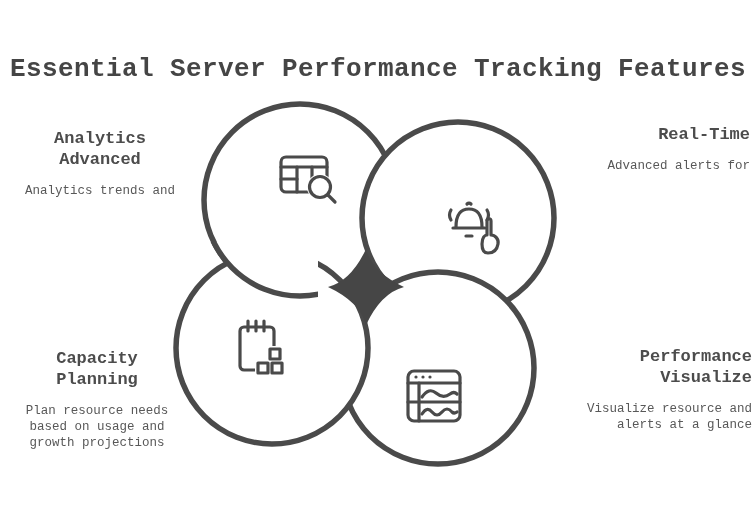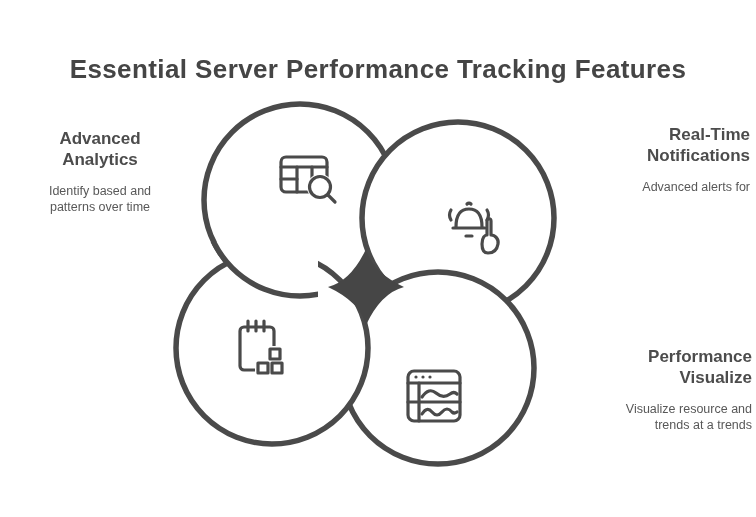--- a/index.html
+++ b/index.html
@@ -1,18 +1,18 @@
 <!DOCTYPE html>
 <html><head>
 <meta charset="utf-8">
 <style>
   html,body{margin:0;padding:0;background:#ffffff;}
   .stage{
     position:relative;width:756px;height:517px;background:#ffffff;overflow:hidden;
-    font-family:Liberation Sans, sans-serif;color:#4a4a4a;
+    font-family:Liberation Mono, monospace;color:#4a4a4a;
   }
   .title{
     position:absolute;left:0;top:54px;width:756px;text-align:center;
     font-size:26px;font-weight:700;letter-spacing:.4px;color:#454545;
   }
   .diagram-svg{position:absolute;left:0;top:0;}
   .icon{position:absolute;}
   .icon svg{display:block;}
   .tblock{position:absolute;}
   .tblock .heading{font-size:17px;font-weight:700;line-height:21px;color:#4c4c4c;}
@@ -97,46 +97,53 @@
       <circle cx="29" cy="11" r="1.6" fill="#4a4a4a" stroke="none"></circle>
       <line x1="18" y1="17" x2="18" y2="55"></line>
       <line x1="7" y1="36" x2="59" y2="36"></line>
       <path d="M21 31 Q28 21 35 27 Q42 33 49 28 Q53 25 56 28"></path>
       <path d="M21 48 Q26 40 31 46 Q36 52 41 46 Q46 40 51 46 Q53 48 56 46"></path>
     </svg>
   </div>
 
   <div class="tblock tb-tl tb-center">
     <div class="heading">
+      <div>Analytics</div>
       <div>Advanced</div>
-      <div>Analytics</div>
     </div>
     <div class="body">
-      <div>Identify based and</div>
-      <div>patterns over time</div>
+      <div>Analytics trends and</div>
     </div>
   </div>
 
   <div class="tblock tb-tr tb-left">
     <div class="heading">
       <div>Real-Time</div>
-      <div>Notifications</div>
     </div>
     <div class="body">
       <div>Advanced alerts for</div>
     </div>
   </div>
 
   <div class="tblock tb-bl tb-center">
+    <div class="heading">
+      <div>Capacity</div>
+      <div>Planning</div>
+    </div>
+    <div class="body">
+      <div>Plan resource needs</div>
+      <div>based on usage and</div>
+      <div>growth projections</div>
+    </div>
   </div>
 
   <div class="tblock tb-br tb-left">
     <div class="heading">
       <div>Performance</div>
       <div>Visualize</div>
     </div>
     <div class="body">
       <div>Visualize resource and</div>
-      <div>trends at a trends</div>
+      <div>alerts at a glance</div>
     </div>
   </div>
 
 </div>
 
 </body></html>

